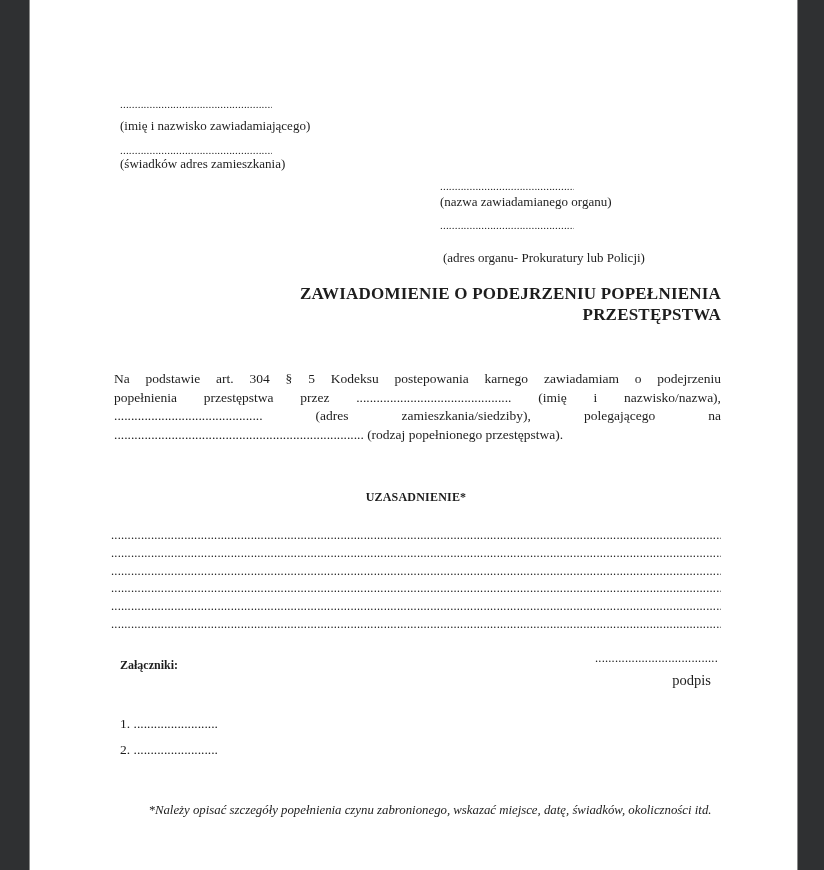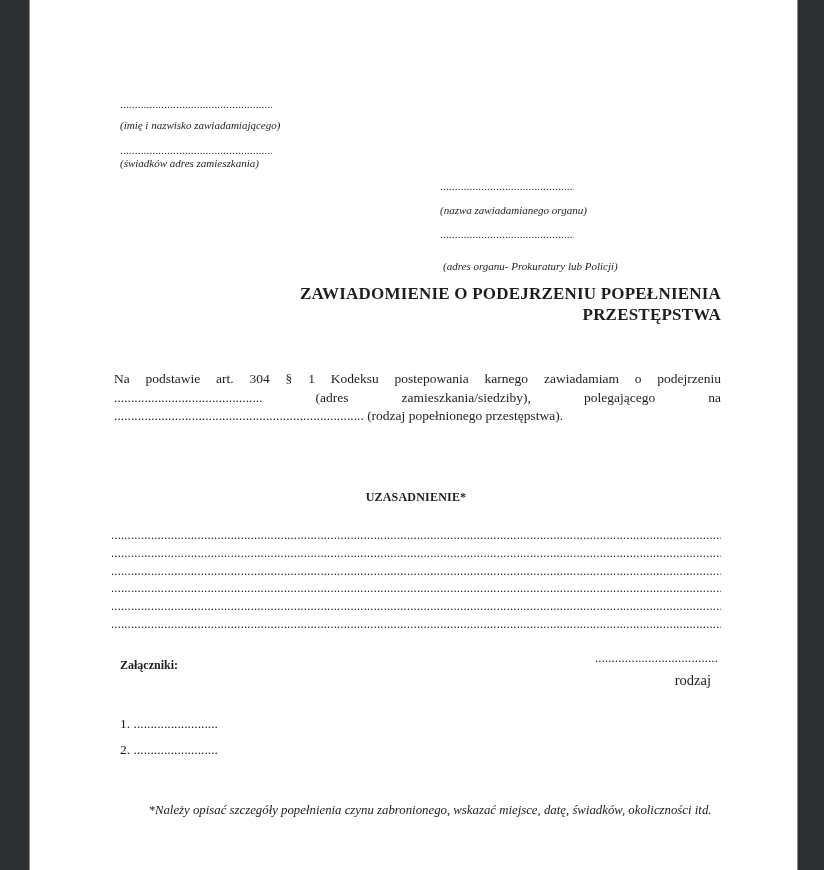--- a/index.html
+++ b/index.html
@@ -19,21 +19,21 @@
     border-left: 1px solid #8a8a8a;
     border-right: 1px solid #8a8a8a;
   }
   .abs { position: absolute; }
   .dots {
     overflow: hidden;
     white-space: nowrap;
     letter-spacing: 0.2px;
     color: #222;
   }
-  .caption { font-size: 11px; line-height: 13px; white-space: nowrap; font-style: italic; }
+  .caption { font-size: 13px; line-height: 13px; white-space: nowrap; }
   .cap-dots { font-size: 11px; line-height: 13px; }
   .doc-title {
     left: 81px; width: 610px; top: 283px;
     text-align: right;
     font-weight: bold;
     font-size: 17px;
     line-height: 21px;
     letter-spacing: 0.2px;
   }
   .body-par {
@@ -73,50 +73,51 @@
 
   <div class="abs" style="left:90px; top:98px;">
     <div class="dots cap-dots" style="width:152px;">.......................................................</div>
     <div class="caption" style="margin-top:8px;">(imię i nazwisko zawiadamiającego)</div>
     <div class="dots cap-dots" style="width:152px; margin-top:12px;">.......................................................</div>
     <div class="caption">(świadków adres zamieszkania)</div>
   </div>
 
   <div class="abs" style="left:410px; top:180px;">
     <div class="dots cap-dots" style="width:134px;">.................................................</div>
-    <div class="caption" style="margin-top:11px;">(nazwa zawiadamianego organu)</div>
+    <div class="caption" style="margin-top:2px;">(nazwa zawiadamianego organu)</div>
     <div class="dots cap-dots" style="width:134px; margin-top:11px;">.................................................</div>
     <div class="caption" style="margin-top:19px; padding-left:3px;">(adres organu- Prokuratury lub Policji)</div>
   </div>
 
   <div class="abs doc-title">
     <div>ZAWIADOMIENIE O PODEJRZENIU POPEŁNIENIA</div>
     <div>PRZESTĘPSTWA</div>
   </div>
 
   <div class="abs body-par">
-    <div class="jline">Na podstawie art. 304 § 1 Kodeksu postepowania karnego zawiadamiam o podejrzeniu</div>
+    <div class="jline">Na podstawie art. 304 § 5 Kodeksu postepowania karnego zawiadamiam o podejrzeniu</div>
+    <div class="jline">popełnienia przestępstwa przez .............................................. (imię i nazwisko/nazwa),</div>
     <div class="jline">............................................ (adres zamieszkania/siedziby), polegającego na</div>
     <div class="lastline">.......................................................................... (rodzaj popełnionego przestępstwa).</div>
   </div>
 
   <div class="abs uzas-heading">UZASADNIENIE*</div>
 
   <div class="abs filler">
     <div class="dots">........................................................................................................................................................................................................................</div>
     <div class="dots">........................................................................................................................................................................................................................</div>
     <div class="dots">........................................................................................................................................................................................................................</div>
     <div class="dots">........................................................................................................................................................................................................................</div>
     <div class="dots">........................................................................................................................................................................................................................</div>
     <div class="dots">........................................................................................................................................................................................................................</div>
   </div>
 
   <div class="abs sig">
     <span class="dots">.......................................</span>
-    <div class="sig-label">rodzaj</div>
+    <div class="sig-label">podpis</div>
   </div>
 
   <div class="abs attach-heading">Załączniki:</div>
   <div class="abs attach-item" style="top:716px;">1. .........................</div>
   <div class="abs attach-item" style="top:742px;">2. .........................</div>
 
   <div class="abs footnote">*Należy opisać szczegóły popełnienia czynu zabronionego, wskazać miejsce, datę, świadków, okoliczności itd.</div>
 
 </div>
 

